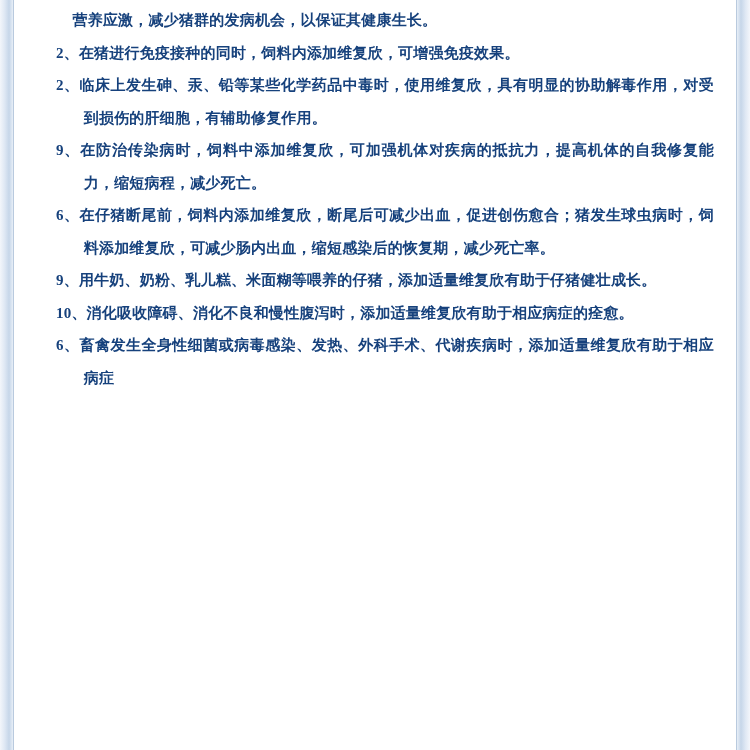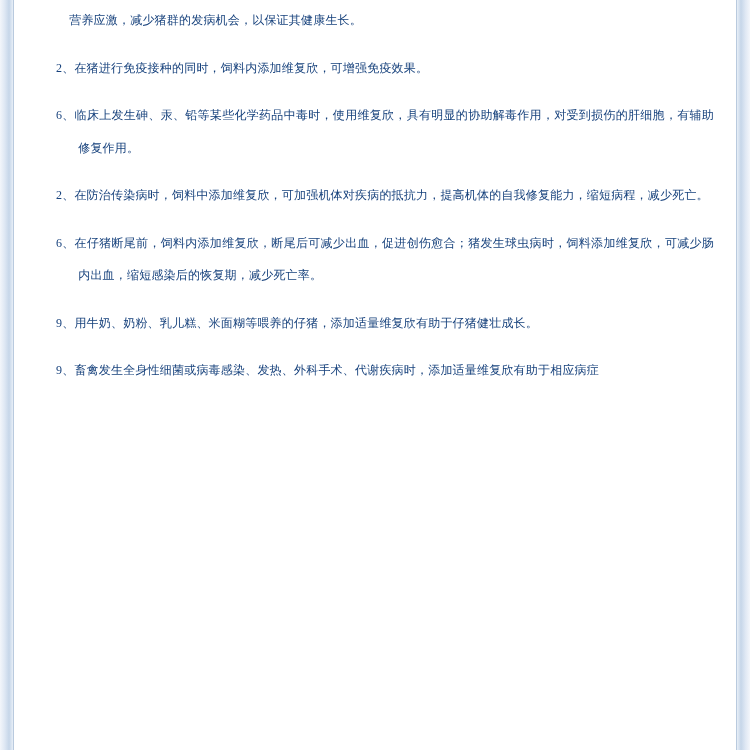--- a/index.html
+++ b/index.html
@@ -50,56 +50,57 @@
     right: 14px;
     top: 0;
     bottom: 0;
     padding: 4px 22px 0 42px;
     box-sizing: border-box;
   }
 
   .para {
     display: block;
     color: #16417c;
-    font-size: 12px;
+    font-size: 15px;
     line-height: 32.5px;
     letter-spacing: 0.2px;
     text-align: justify;
     text-justify: inter-ideograph;
     margin: 0 0 0 0;
     white-space: pre-wrap;
     word-break: break-all;
+    font-weight: bold;
   }
   
   .para.cont {
     text-indent: 1.1em;
   }
   
   .para.item {
     padding-left: 1.85em;
     text-indent: -1.85em;
-    margin-top: 15px;
   }
   .para.last {
     
   }
 </style>
 </head>
 <body>
 
 <div id="page">
 
   <div class="edge-bar left"></div>
   <div class="edge-rule left"></div>
   <div class="edge-bar right"></div>
   <div class="edge-rule right"></div>
 
   <div id="content">
     <p class="para cont">营养应激，减少猪群的发病机会，以保证其健康生长。</p>
     <p class="para item">2、在猪进行免疫接种的同时，饲料内添加维复欣，可增强免疫效果。</p>
-    <p class="para item">6、临床上发生砷、汞、铅等某些化学药品中毒时，使用维复欣，具有明显的协助解毒作用，对受到损伤的肝细胞，有辅助修复作用。</p>
-    <p class="para item">2、在防治传染病时，饲料中添加维复欣，可加强机体对疾病的抵抗力，提高机体的自我修复能力，缩短病程，减少死亡。</p>
+    <p class="para item">2、临床上发生砷、汞、铅等某些化学药品中毒时，使用维复欣，具有明显的协助解毒作用，对受到损伤的肝细胞，有辅助修复作用。</p>
+    <p class="para item">9、在防治传染病时，饲料中添加维复欣，可加强机体对疾病的抵抗力，提高机体的自我修复能力，缩短病程，减少死亡。</p>
     <p class="para item">6、在仔猪断尾前，饲料内添加维复欣，断尾后可减少出血，促进创伤愈合；猪发生球虫病时，饲料添加维复欣，可减少肠内出血，缩短感染后的恢复期，减少死亡率。</p>
     <p class="para item">9、用牛奶、奶粉、乳儿糕、米面糊等喂养的仔猪，添加适量维复欣有助于仔猪健壮成长。</p>
-    <p class="para item last">9、畜禽发生全身性细菌或病毒感染、发热、外科手术、代谢疾病时，添加适量维复欣有助于相应病症</p>
+    <p class="para item">10、消化吸收障碍、消化不良和慢性腹泻时，添加适量维复欣有助于相应病症的痊愈。</p>
+    <p class="para item last">6、畜禽发生全身性细菌或病毒感染、发热、外科手术、代谢疾病时，添加适量维复欣有助于相应病症</p>
   </div>
 
 </div>
 
 </body></html>

